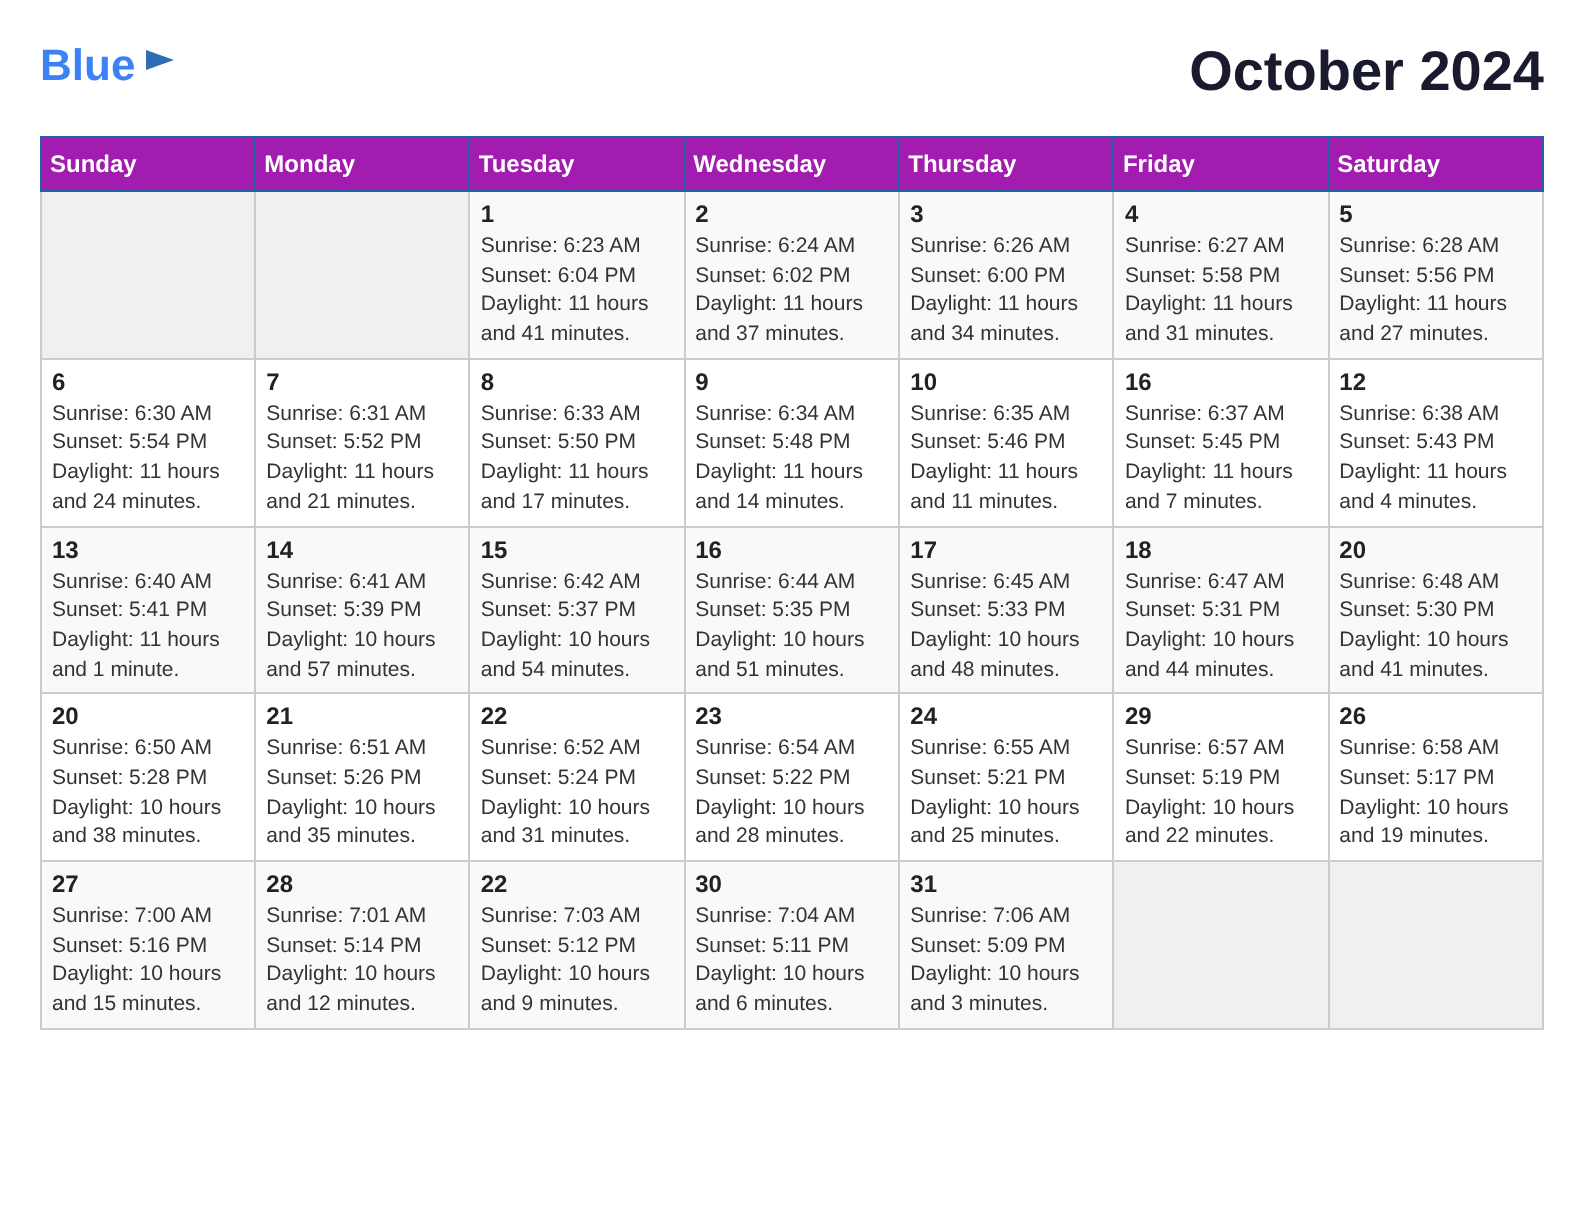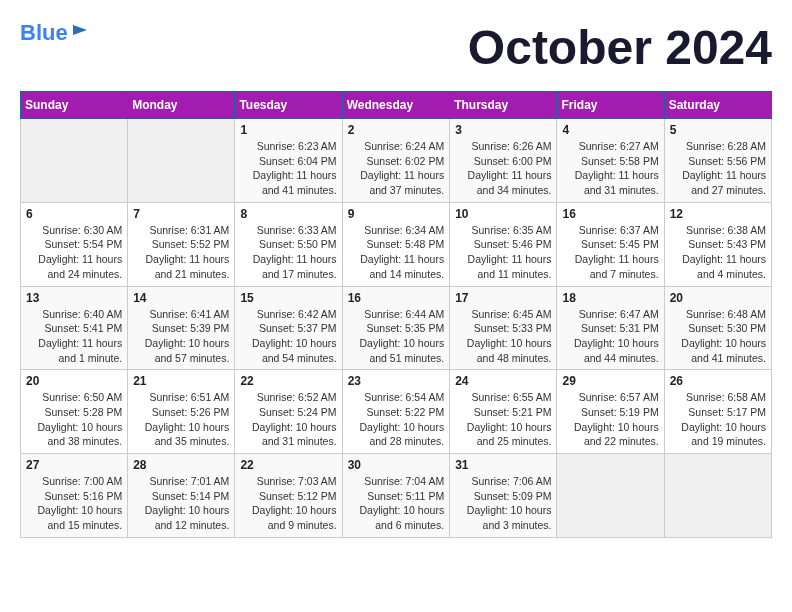--- a/index.html
+++ b/index.html
@@ -16,21 +16,21 @@
       align-items: flex-start;
       margin-bottom: 16px;
     }
     .logo {
       display: flex;
       flex-direction: column;
       align-items: flex-start;
     }
     .title-block { text-align: right; }
     .title-month {
-      font-size: 48px;
+      font-size: 28px;
       font-weight: bold;
       color: #1a1a2e;
     }
     .title-location {
       font-size: 16px;
       color: #555;
     }
     .calendar {
       width: 100%;
       border-collapse: collapse;
@@ -63,21 +63,20 @@
       font-weight: bold;
       font-size: 12px;
       color: #222;
       display: block;
       margin-bottom: 2px;
     }
     .cell-text {
       color: #333;
       line-height: 1.4;
       font-size: 10.5px;
-      text-align: right;
     }
     .empty-cell { background: #f0f0f0 !important; }
     .logo-combined {
       display: flex;
       align-items: center;
     }
     .logo-word-general { color: #1a1a2e; font-weight: bold; font-size: 22px; }
     .logo-word-blue { color: #3b82f6; font-weight: bold; font-size: 22px; }
     .logo-icon {
       margin-left: 3px;

